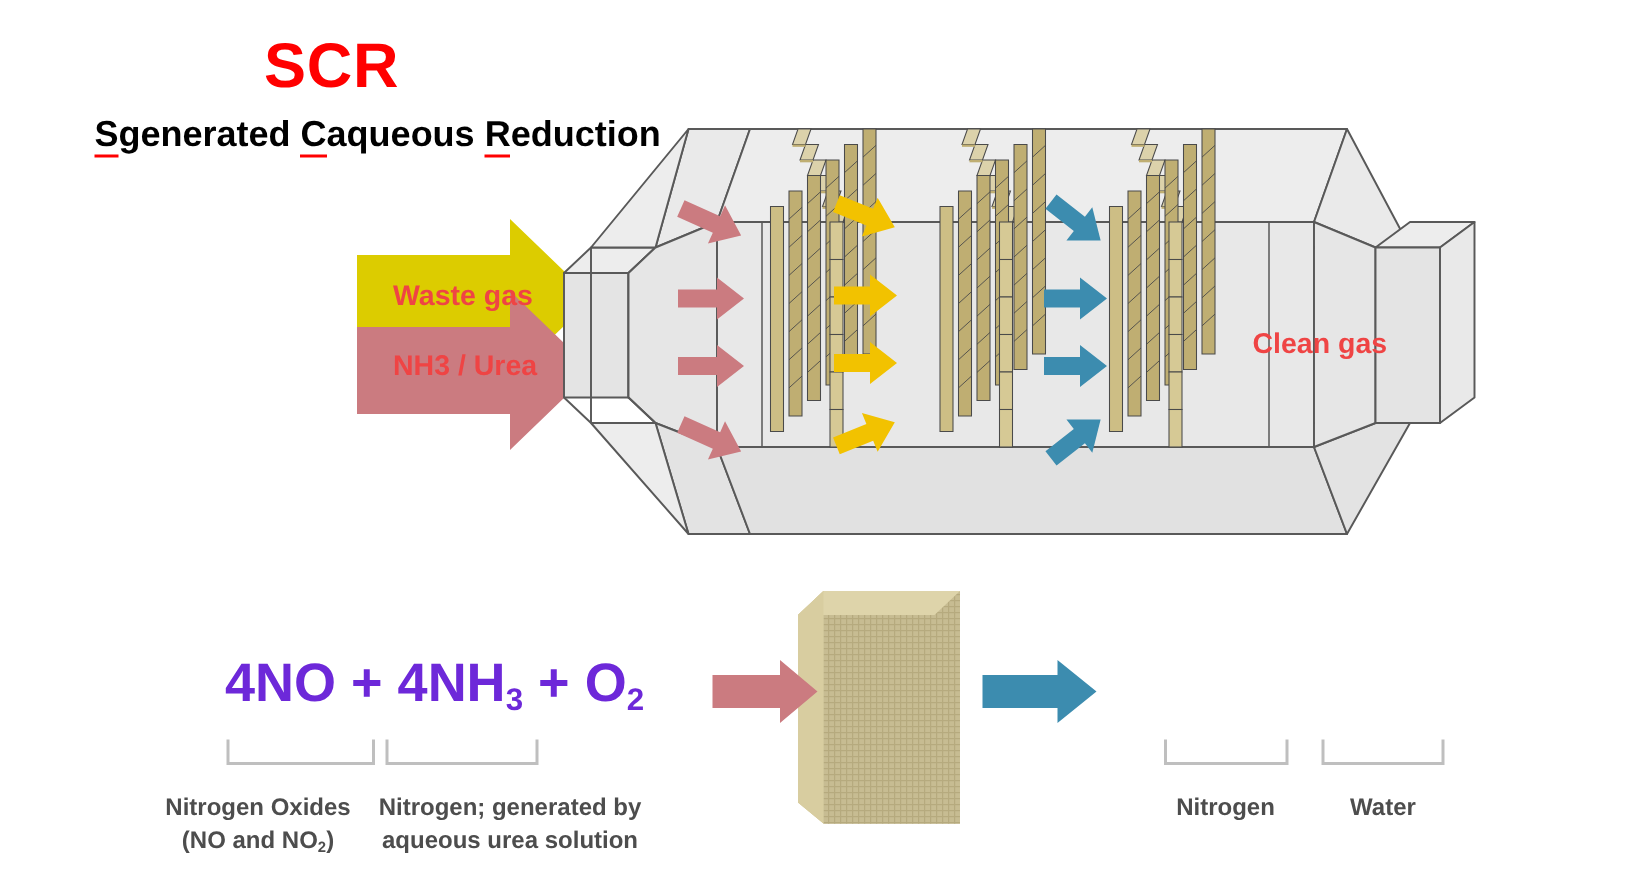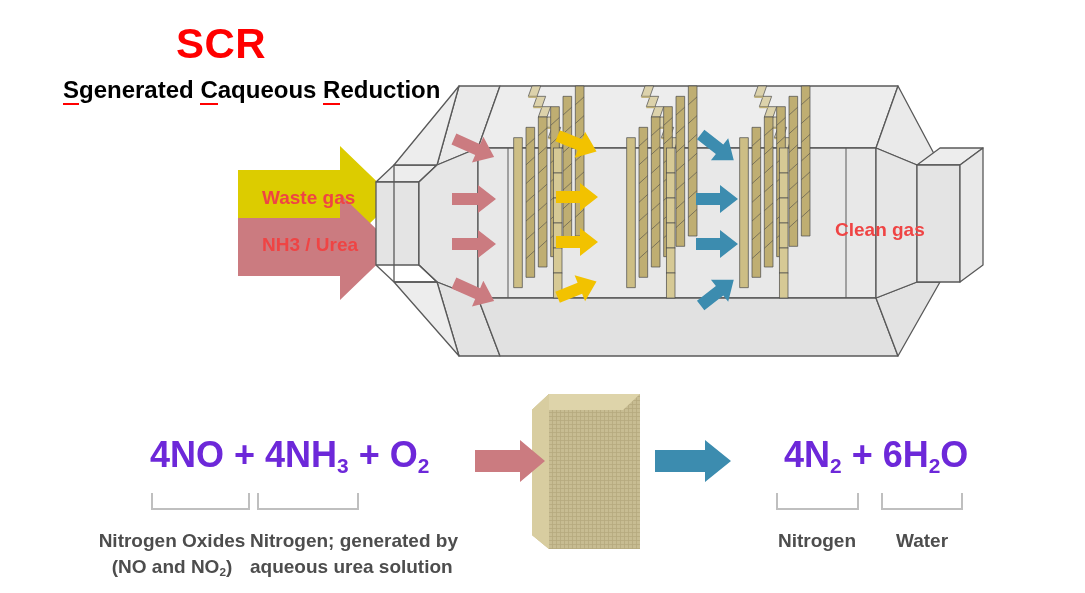--- a/index.html
+++ b/index.html
@@ -84,21 +84,21 @@
     vertical-align: -0.30em;
   }
   #formula-left { left: 150px; top: 434px; }
   #formula-right { left: 784px; top: 434px; }
 
   .caption {
     position: absolute;
     font-family: "Liberation Sans", sans-serif;
     font-weight: bold;
     color: #4d4d4d;
-    font-size: 19px;
+    font-size: 16px;
     text-align: center;
     line-height: 1.35;
     white-space: nowrap;
   }
   .caption sub {
     font-size: 0.62em;
     vertical-align: -0.28em;
   }
   #caption-nox  { left: 97px;  top: 528px; width: 150px; }
   #caption-nh3  { left: 250px; top: 528px; width: 180px; }
@@ -450,21 +450,20 @@
       <path d="M 655,450 L 705,450 L 705,440 L 731,461 L 705,482 L 705,472 L 655,472 Z" fill="#3C8CAF"></path>
     </g>
   </svg>
 
   <div class="arrow-label" id="label-waste">Waste gas</div>
   <div class="arrow-label" id="label-nh3">NH3 / Urea</div>
   <div class="arrow-label" id="label-clean">Clean gas</div>
 
   <div class="formula" id="formula-left"><span>4NO</span><span> + </span><span>4NH</span><sub>3</sub><span> + </span><span>O</span><sub>2</sub></div>
 
-  <div class="formula" id="formula-right"><span>4N</span><sub>2</sub><span> + </span><span>6H</span><sub>2</sub><span>O</span></div>
 
   <div class="caption" id="caption-nox"><span>Nitrogen Oxides</span><br><span>(NO and NO</span><sub>2</sub><span>)</span></div>
 
   <div class="caption" id="caption-nh3"><span>Nitrogen; generated by</span><br><span>aqueous urea solution</span></div>
 
   <div class="caption" id="caption-n2">Nitrogen</div>
 
   <div class="caption" id="caption-h2o">Water</div>
 
 </div>

